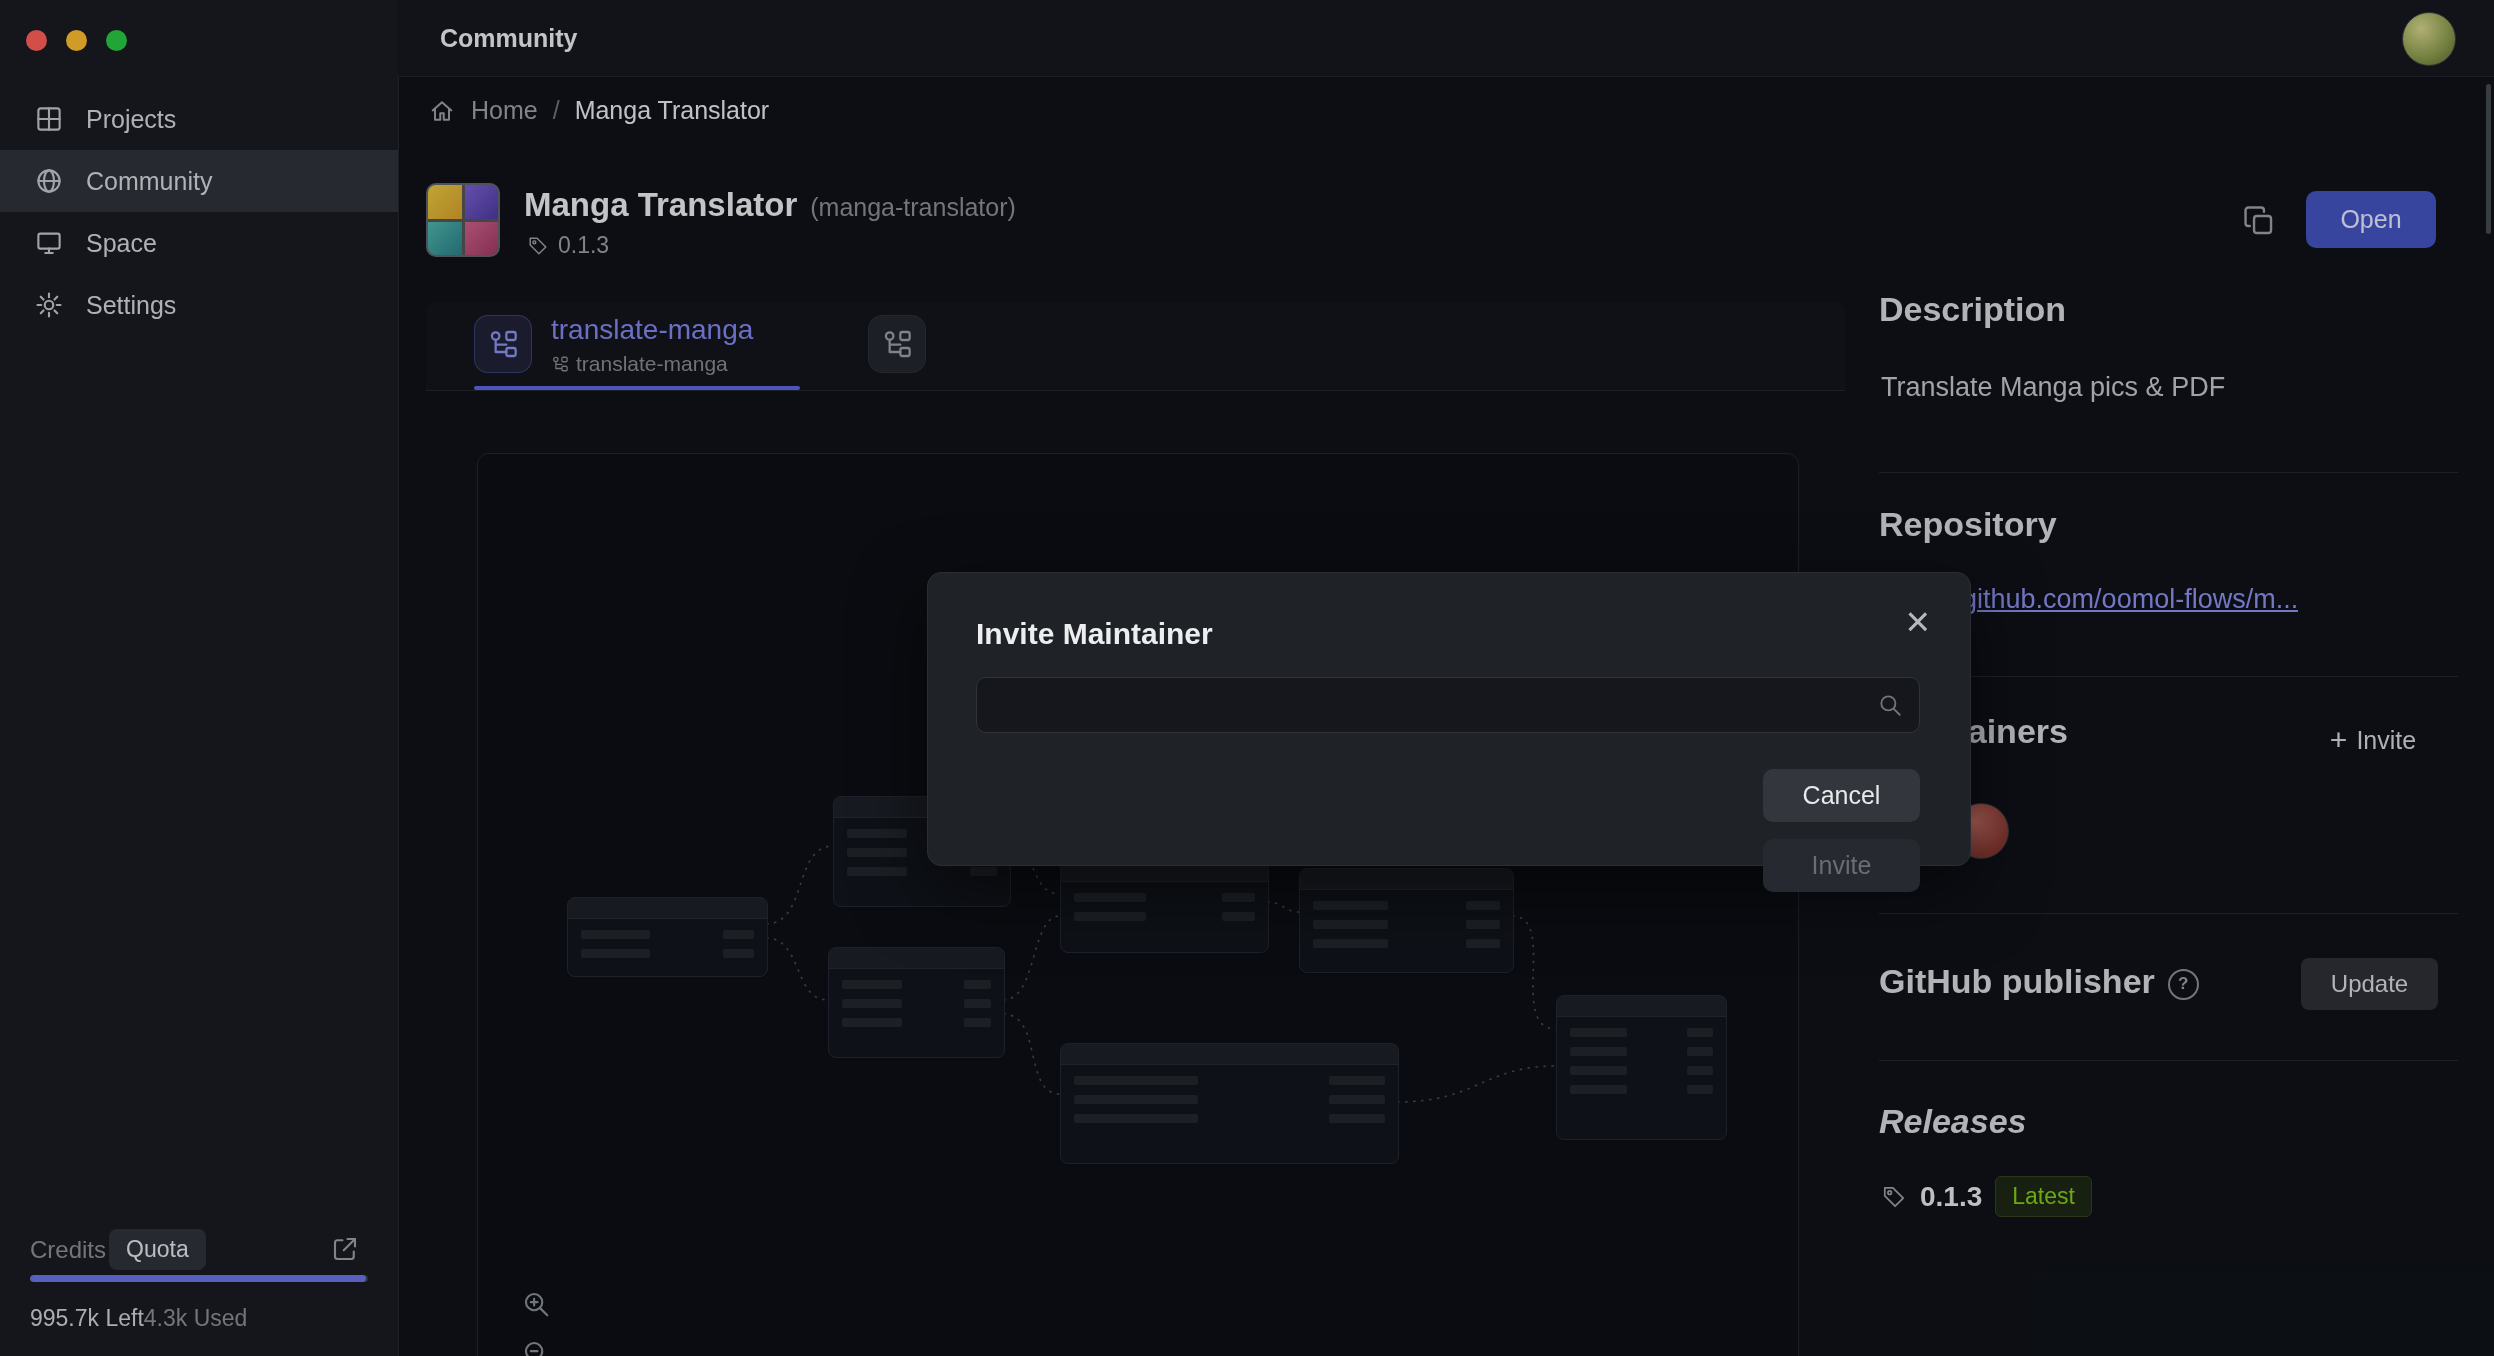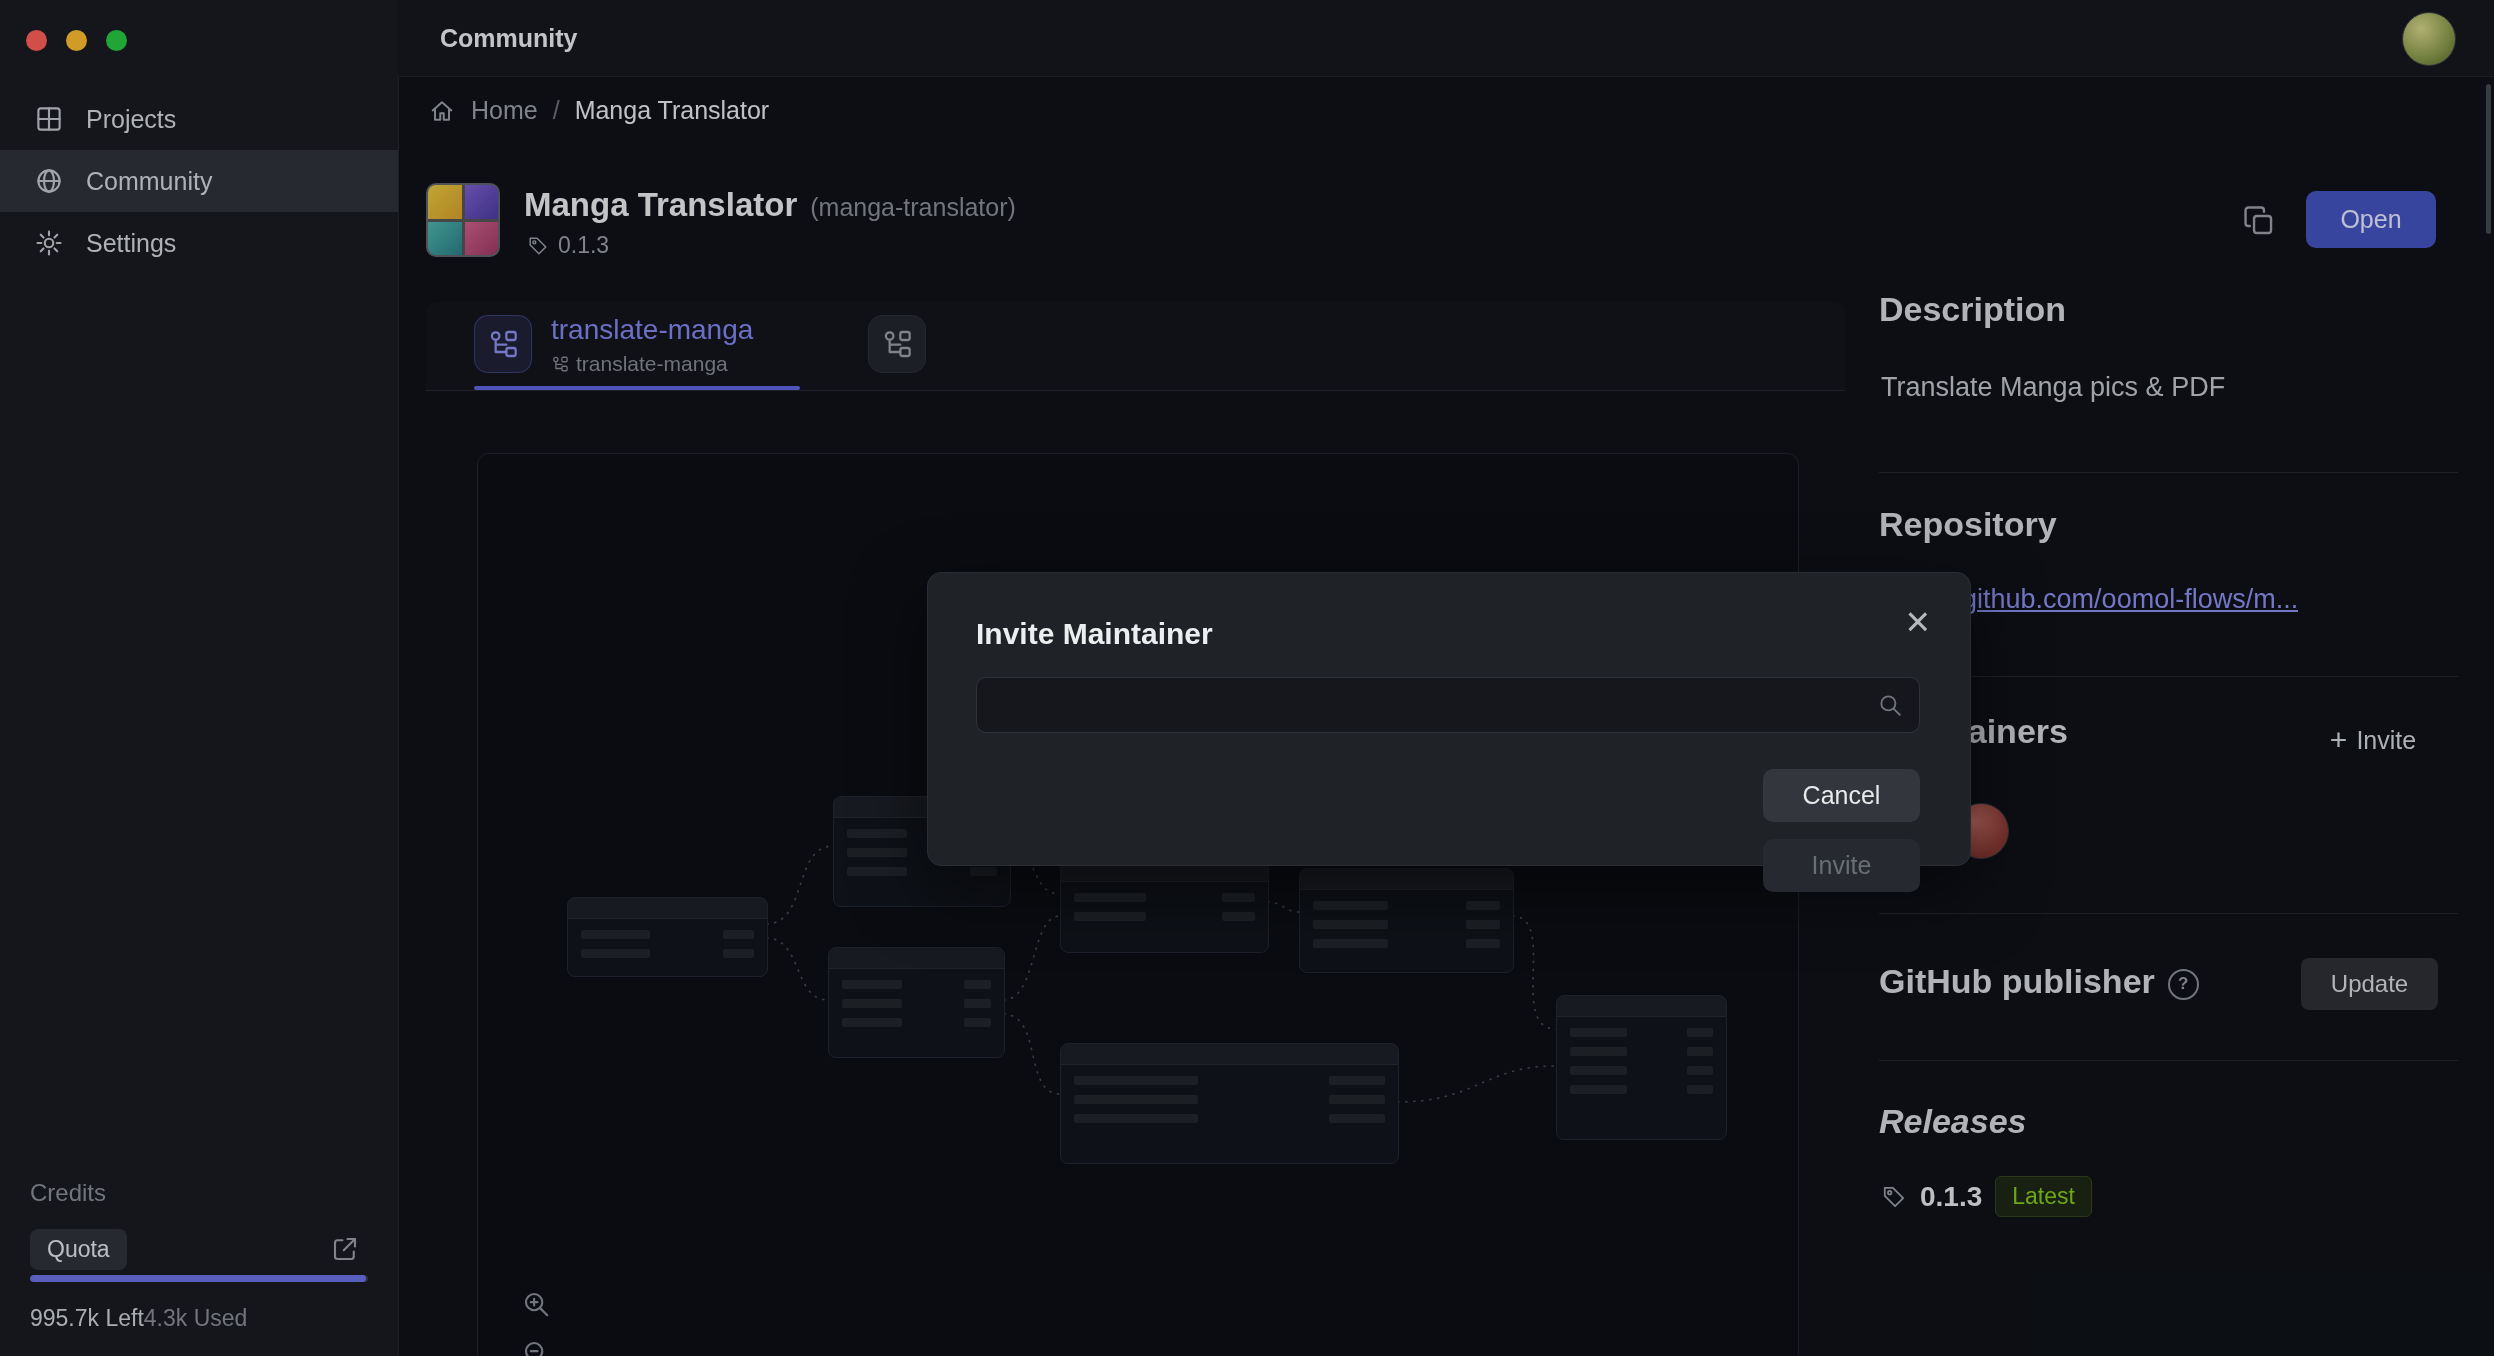--- a/index.html
+++ b/index.html
@@ -12,21 +12,21 @@
   .traffic{position:absolute;left:26px;top:30px;display:flex;gap:19px;}
   .tl{width:21px;height:21px;border-radius:50%;}
   .tl.red{background:#ff5f57;}.tl.yellow{background:#febc2e;}.tl.green{background:#28c840;}
   .nav{position:absolute;left:0;top:88px;width:100%;}
   .nav-item{display:flex;align-items:center;gap:22px;height:62px;padding:0 34px;font-size:25px;color:#d4d7db;cursor:pointer;}
   .nav-item.active{background:#2e3137;}
   .nav-icon{width:30px;height:30px;color:#c3c6cb;flex:0 0 auto;}
   .nav-icon svg{width:30px;height:30px;stroke:currentColor;fill:none;stroke-width:1.7;stroke-linecap:round;stroke-linejoin:round;}
 
   .credits{position:absolute;left:0;bottom:0;width:100%;}
-  .credits-row1{position:absolute;left:30px;bottom:86px;display:flex;align-items:flex-start;gap:22px;font-size:24px;color:#8a8e95;flex-direction:column;}
+  .credits-row1{position:absolute;left:30px;bottom:86px;display:flex;align-items:center;gap:3px;font-size:24px;color:#8a8e95;}
   .quota-pill{background:#2e3137;border-radius:8px;padding:7px 17px;color:#e4e6e9;font-size:23px;}
   .ext-link{position:absolute;right:38px;bottom:92px;width:30px;height:30px;color:#9b9fa6;cursor:pointer;}
   .ext-link svg{width:30px;height:30px;stroke:currentColor;fill:none;stroke-width:1.7;stroke-linecap:round;stroke-linejoin:round;}
   .progress{position:absolute;left:30px;bottom:74px;width:338px;height:7px;border-radius:4px;background:#3a3d44;overflow:hidden;}
   .progress-fill{height:100%;background:#6c73e6;border-radius:4px;}
   .credits-row2{position:absolute;left:30px;bottom:24px;width:344px;display:flex;justify-content:flex-start;font-size:23px;}
   .credits-left{color:#cfd2d6;}
   .credits-used{color:#8a8e95;}
 
   
@@ -157,20 +157,30 @@
               <circle cx="12" cy="12" r="8.5"></circle>
               <ellipse cx="12" cy="12" rx="4" ry="8.5"></ellipse>
               <line x1="3.5" y1="12" x2="20.5" y2="12"></line>
             </svg>
         </span>
         <span>Community</span>
       </div>
       <div class="nav-item">
         <span class="nav-icon">
           <svg viewBox="0 0 24 24">
+              <rect x="3.5" y="4.5" width="17" height="12" rx="1.5"></rect>
+              <line x1="9" y1="20" x2="15" y2="20"></line>
+              <line x1="12" y1="16.5" x2="12" y2="20"></line>
+            </svg>
+        </span>
+        <span>Space</span>
+      </div>
+      <div class="nav-item">
+        <span class="nav-icon">
+          <svg viewBox="0 0 24 24">
               <circle cx="12" cy="12" r="3.4"></circle>
               <path d="M12 2.8v3 M12 18.2v3 M2.8 12h3 M18.2 12h3 M5.4 5.4l2.2 2.2 M16.4 16.4l2.2 2.2 M18.6 5.4l-2.2 2.2 M7.6 16.4l-2.2 2.2"></path>
             </svg>
         </span>
         <span>Settings</span>
       </div>
     </nav>
 
     <div class="credits">
       <div class="credits-row1">

